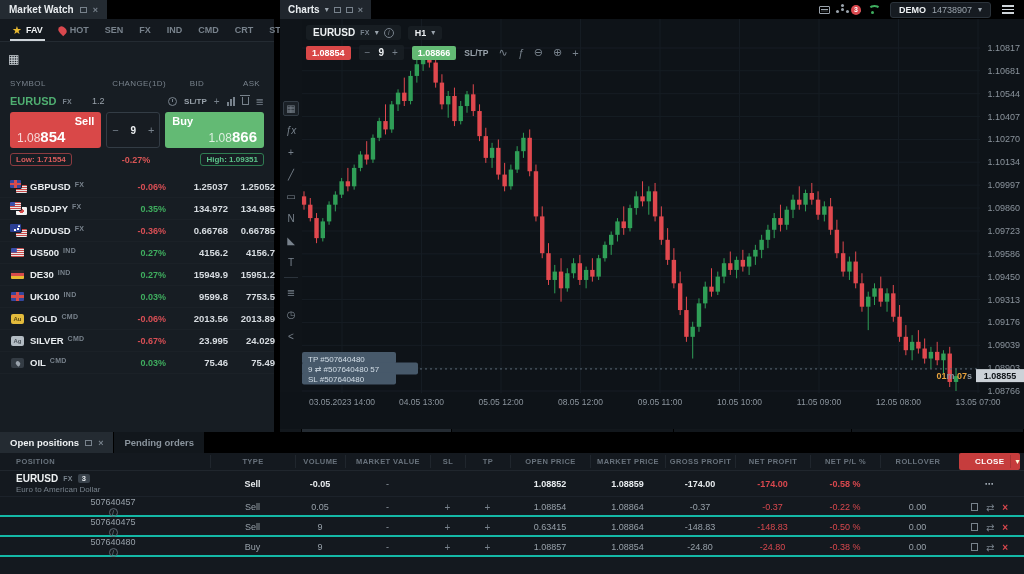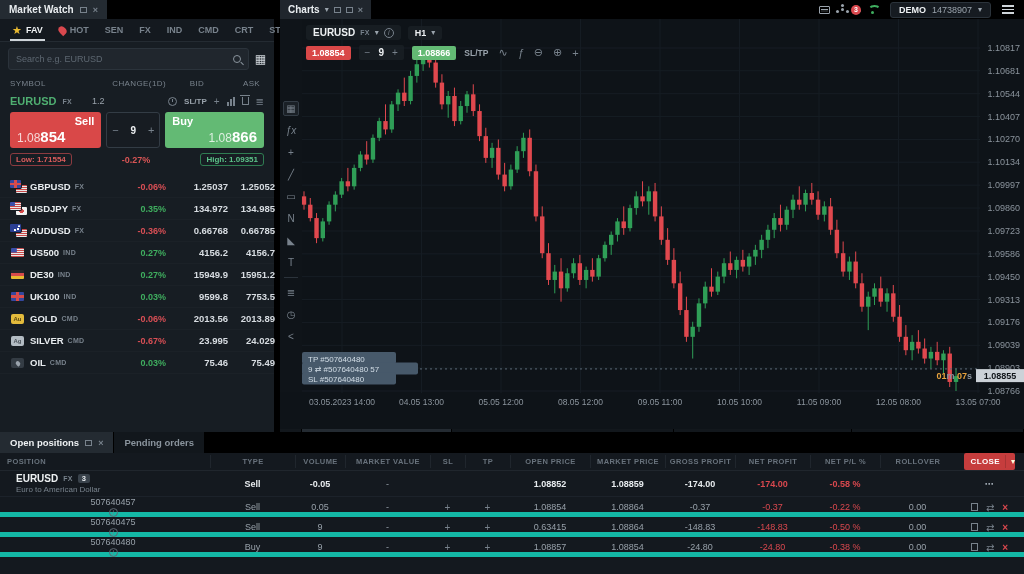--- a/index.html
+++ b/index.html
@@ -54,21 +54,21 @@
   .buybox .bigpx{align-self:flex-end}
   .stepper{width:54px;background:#171c22;border:1px solid #333c45;border-radius:3px;display:flex;align-items:center;justify-content:space-between;padding:0 5px}
   .stepper .v{color:#eef1f3;font-weight:bold}
   .stepper .pm{color:#78828c;cursor:pointer;font-size:11px}
   .trade2{display:flex;align-items:center;padding:5px 10px 4px}
   .lowbadge{border:1px solid #8c3b40;color:#d95c5c;border-radius:3px;padding:1px 5px;font-size:8px;font-weight:bold}
   .highbadge{border:1px solid #2f7d52;color:#5cc389;border-radius:3px;padding:1px 5px;font-size:8px;font-weight:bold;margin-left:auto}
   .midchg{flex:1;text-align:center;color:#d95555;font-weight:bold;font-size:9px}
   .mw-list{margin-top:6px}
   .mw-row{display:grid;grid-template-columns:20px 80px 56px 62px 47px;align-items:center;height:22px;padding:0 10px;cursor:pointer;border-bottom:1px solid #1b2127}
-  .mw-row .symwrap{display:flex;align-items:center;gap:4px}
+  .mw-row .symwrap{display:flex;align-items:flex-start;gap:4px}
   .mw-row .sname{color:#e8ecef;font-weight:bold;font-size:9.5px}
   .mw-row .chgv{text-align:right;font-weight:bold;font-size:9px}
   .mw-row .bidv,.mw-row .askv{text-align:right;color:#d7dce1;font-weight:bold;font-size:9.5px}
   
   .flag{width:17px;height:13px;position:relative}
   .flag i{position:absolute;width:11px;height:8px;border-radius:1px}
   .flag .f1{left:0;top:0;z-index:2;box-shadow:0 0 0 1px #171d23}
   .flag .f2{right:0;bottom:0}
   .flag.single i{width:13px;height:9px;left:1px;top:2px}
   .fl-us{background:linear-gradient(#3c4ea8,#3c4ea8) 0 0/45% 50% no-repeat,repeating-linear-gradient(#c94a4a 0 1px,#e9e9e9 1px 2px)}
@@ -135,33 +135,33 @@
   .ctab .x{color:#78828c;margin-left:12px}
 
   
   .bottom{position:absolute;left:0;top:432px;width:1024px;height:142px;background:#14191f}
   .bot-tabs{height:21px;background:#000;display:flex;align-items:stretch}
   .bot-tab{display:flex;align-items:center;gap:6px;padding:0 10px;font-weight:bold;font-size:9.5px;color:#8a949d;background:#12171c;border-right:1px solid #000;cursor:pointer}
   .bot-tab.active{background:#242b32;color:#eef1f3}
   .pgrid{display:grid;grid-template-columns:210px 85px 50px 85px 35px 45px 80px 75px 70px 75px 70px 75px 1fr;align-items:center}
   .phead{height:18px;color:#68727c;font-size:7.5px;font-weight:bold;letter-spacing:.4px;border-bottom:1px solid #20262d}
   .phead span{text-align:center;border-left:1px solid #20262d;padding:2px 0}
-  .phead span:first-child{text-align:left;padding-left:7px;border-left:none}
+  .phead span:first-child{text-align:left;padding-left:16px;border-left:none}
   .close-btn{justify-self:center;background:#c63d3d;color:#fff;font-weight:bold;font-size:8px;border-radius:2px;padding:2px 7px;display:flex;align-items:center;gap:5px;cursor:pointer}
   .close-btn .caret{color:#ffd;border-left:1px solid #a83434;padding-left:5px}
   .prow{font-size:9px;color:#97a0a9}
   .prow>*{text-align:center}
   .prow .poscell{text-align:left;padding-left:16px;display:flex;flex-direction:column;justify-content:center;gap:1px}
   .grow{height:26px;border-bottom:1px solid #1c222a}
   .grow .psym{color:#eef1f3;font-weight:bold;font-size:10px;display:flex;align-items:center;gap:5px}
   .cnt-badge{background:#39424b;color:#e8ecef;border-radius:2px;font-size:7.5px;padding:0 4px;font-weight:bold}
   .grow .pdesc{color:#78828c;font-size:8px}
   .grow .b{color:#e8ecef;font-weight:bold}
   .grow .red{color:#d9484e;font-weight:bold}
-  .childrow{height:20px;border-bottom:5px solid #14b8a6}
+  .childrow{height:20px;border-bottom:2px solid #14b8a6}
   .childrow .red{color:#d9484e}
   .idwrap{display:flex;align-items:center;gap:5px}
   .plus-btn{color:#78828c;cursor:pointer;font-size:10px}
   .dots{color:#9aa3ac;font-weight:bold;letter-spacing:1px}
   .actions{display:flex;align-items:center;justify-content:center;gap:8px}
   .ico-copy{width:7px;height:8px;border:1.2px solid #78828c;position:relative;background:#14191f}
   .ico-copy::before{content:'';position:absolute;left:2px;top:-3.4px;width:7px;height:8px;border:1.2px solid #78828c;background:#14191f;z-index:-1}
   .ico-swap{color:#78828c;font-size:10px}
   .ico-x{color:#d9484e;font-weight:bold;font-size:10px;cursor:pointer}
   .info-i{width:9px;height:9px;border:1px solid #5d6771;border-radius:50%;color:#78828c;font-size:6.5px;display:inline-flex;align-items:center;justify-content:center;font-style:italic}
@@ -202,24 +202,20 @@
         </span>
         <span class="mw-tab">
           <span>CRT</span>
         </span>
         <span class="mw-tab">
           <span>STC</span>
         </span>
         <span class="mw-more">»</span>
       </div>
     <div class="mw-search">
-      <div class="search-box">
-        <input type="text" placeholder="Search e.g. EURUSD" style="">
-        <span class="ico-mag"></span>
-      </div>
       <span class="grid-ico">▦</span>
     </div>
     <div class="mw-cols">
       <span></span>
       <span>SYMBOL</span>
       <span style="text-align:right">CHANGE(1D)</span>
       <span style="text-align:center">BID</span>
       <span style="text-align:center">ASK</span>
     </div>
     <div class="mw-sel">

